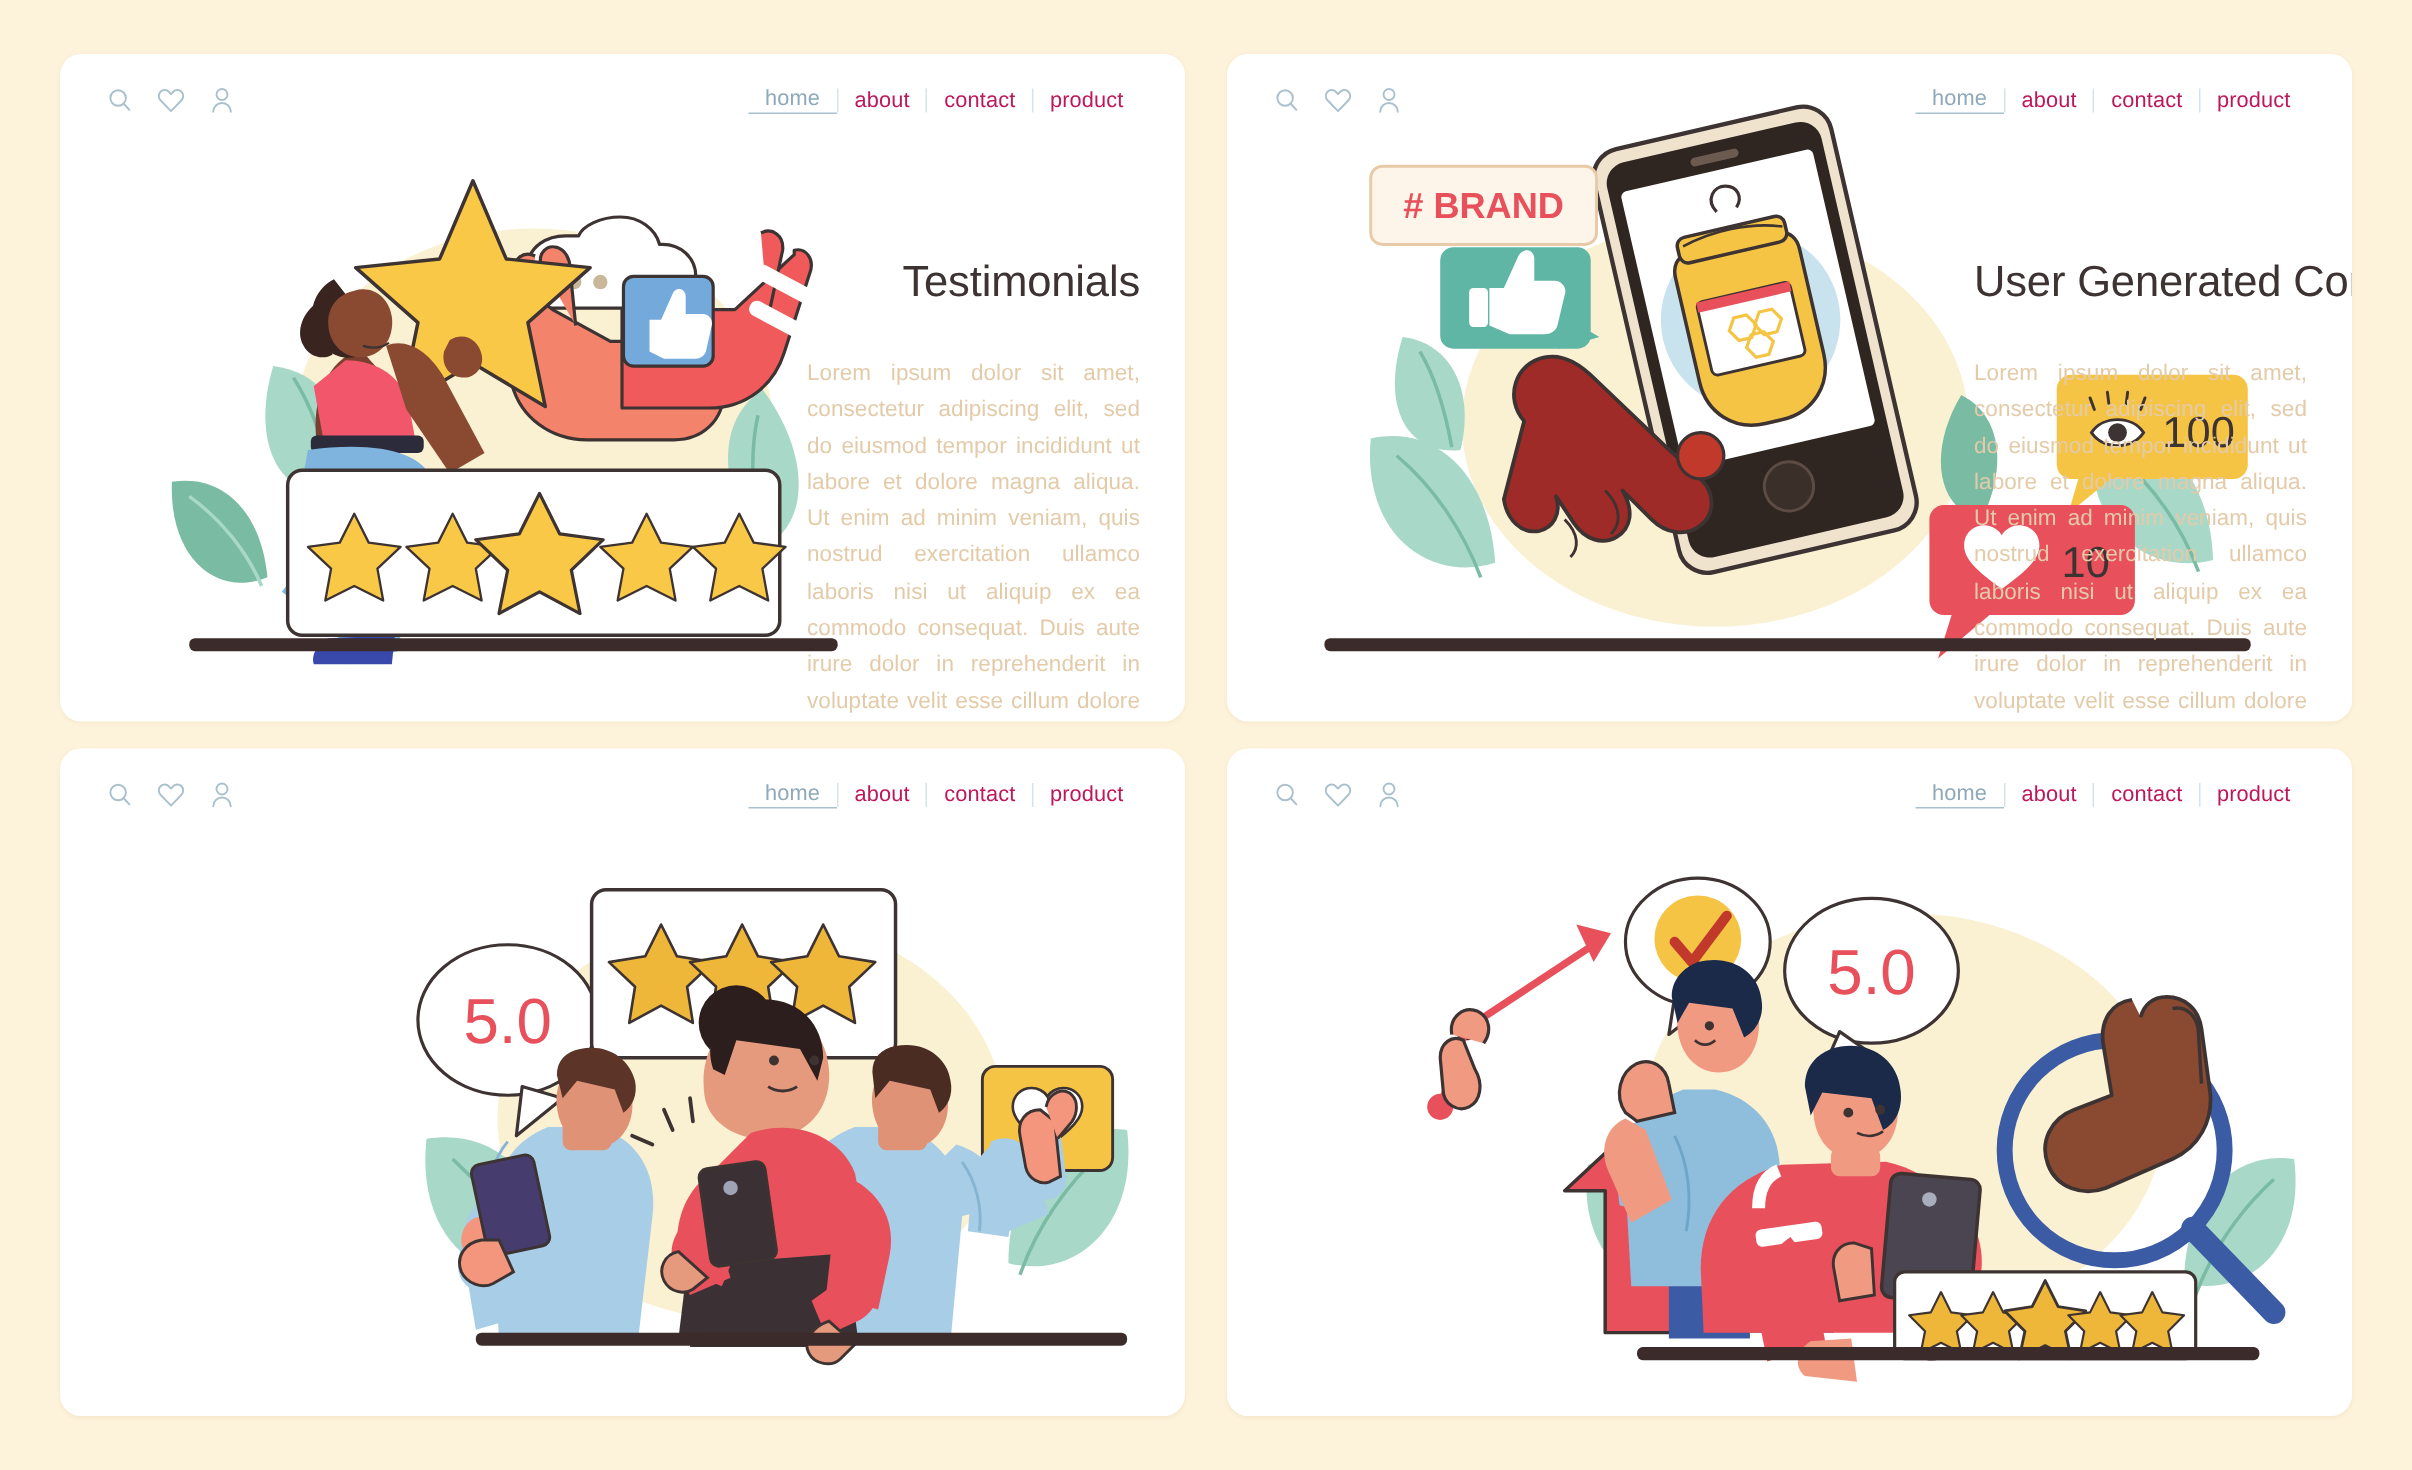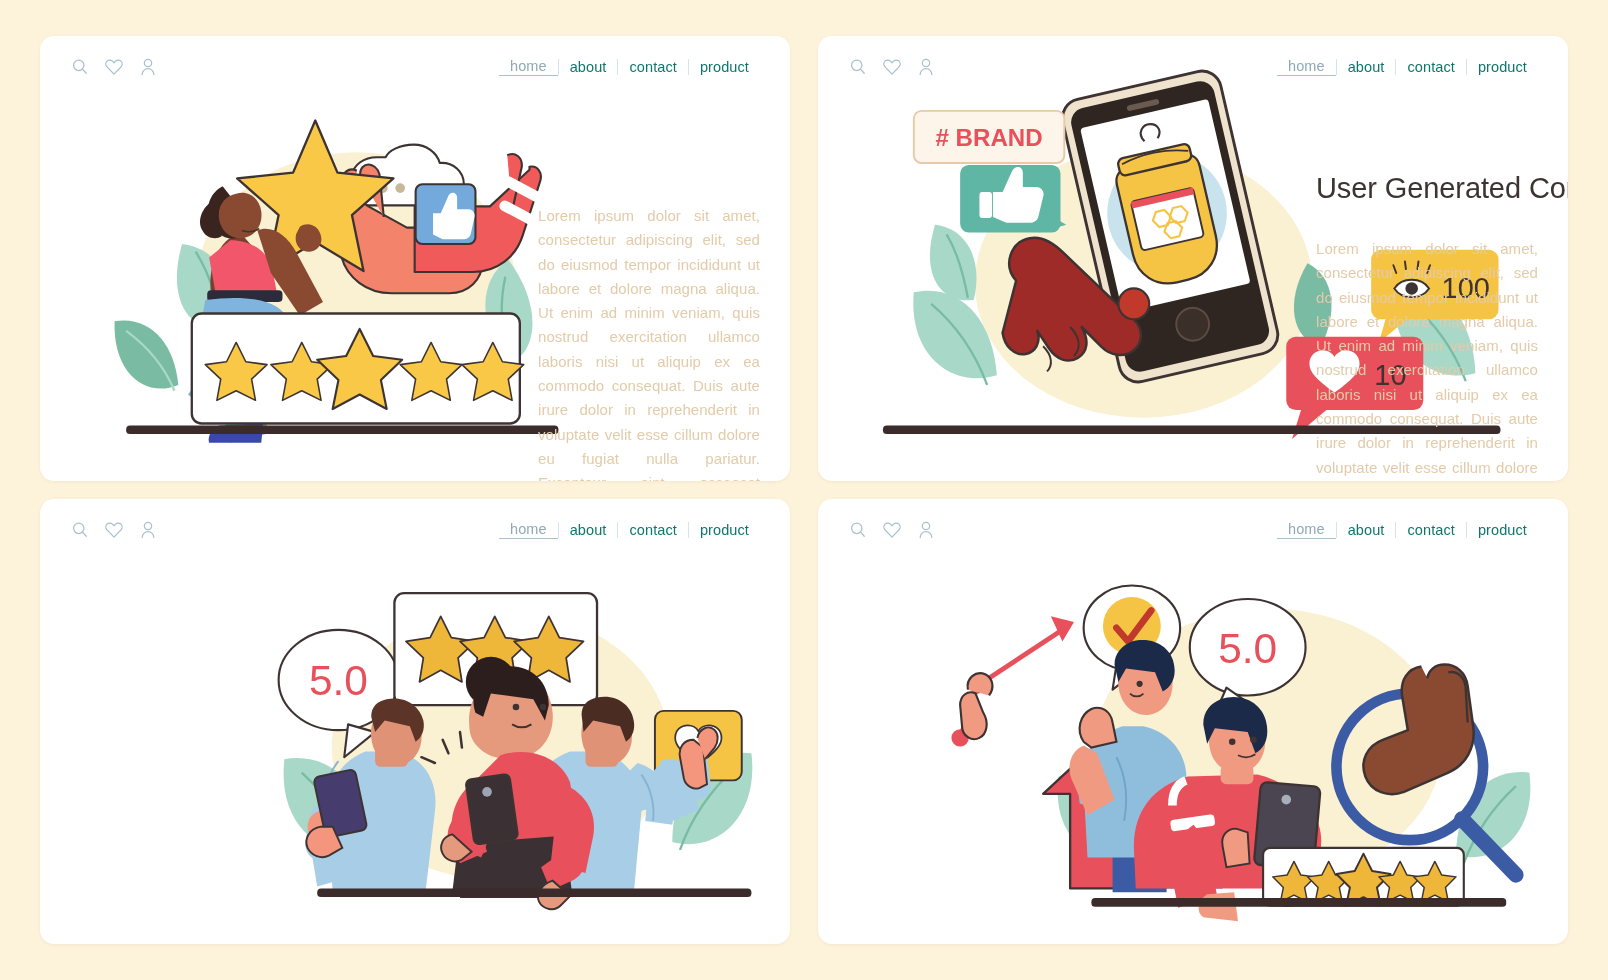--- a/index.html
+++ b/index.html
@@ -34,21 +34,21 @@
     justify-content: space-between;
     padding: 0 30px;
     z-index: 40;
   }
   .iconset { display: flex; align-items: center; gap: 14px; }
   .ui-icon { width: 20px; height: 20px; display: block; }
   .ui-icon svg { width: 100%; height: 100%; display: block; }
   .nav { display: flex; align-items: center; }
   .nav a {
     font-size: 14.5px;
-    color: #0f766e;
+    color: #be185d;
     text-decoration: none;
     padding: 0 11px;
     letter-spacing: .1px;
     white-space: nowrap;
   }
   .nav a.active { color: #8EA9BA; border-bottom: 1px solid #A9C0CD; padding-bottom: 1px; }
   .nav .sep { width: 1px; height: 16px; background: #D7E3EA; }
 
   
   .textcol { position: absolute; z-index: 30; }
@@ -187,20 +187,21 @@
             <path d="M294 298 308 326 338 330 316 351 322 381 294 366 266 381 272 351 250 330 280 326Z" stroke-width="2.2"></path>
             <path d="M368 312 378 332 400 335 384 350 388 372 368 362 348 372 352 350 336 335 358 332Z"></path>
             <path d="M432 312 442 332 464 335 448 350 452 372 432 362 412 372 416 350 400 335 422 332Z"></path>
           </g>
         </g>
         <rect x="52" y="398" width="448" height="9" rx="4" fill="#3B2B2B"></rect>
       </svg>
     </div>
 
     <div class="textcol col-right">
+      <h1 class="title">Testimonials</h1>
       <p class="body-txt">Lorem ipsum dolor sit amet, consectetur adipiscing elit, sed do eiusmod tempor incididunt ut labore et dolore magna aliqua. Ut enim ad minim veniam, quis nostrud exercitation ullamco laboris nisi ut aliquip ex ea commodo consequat. Duis aute irure dolor in reprehenderit in voluptate velit esse cillum dolore eu fugiat nulla pariatur. Excepteur sint occaecat cupidatat non proident, sunt in culpa qui officia deserunt mollit anim id est laborum.</p>
       <button class="seemore">see more</button>
     </div>
   </div>
 
   <div class="card">
     <div class="topbar">
       <div class="iconset">
         <span class="ui-icon">
             <svg viewBox="0 0 24 24" fill="none" stroke="#A9C0CD" stroke-width="1.5">

